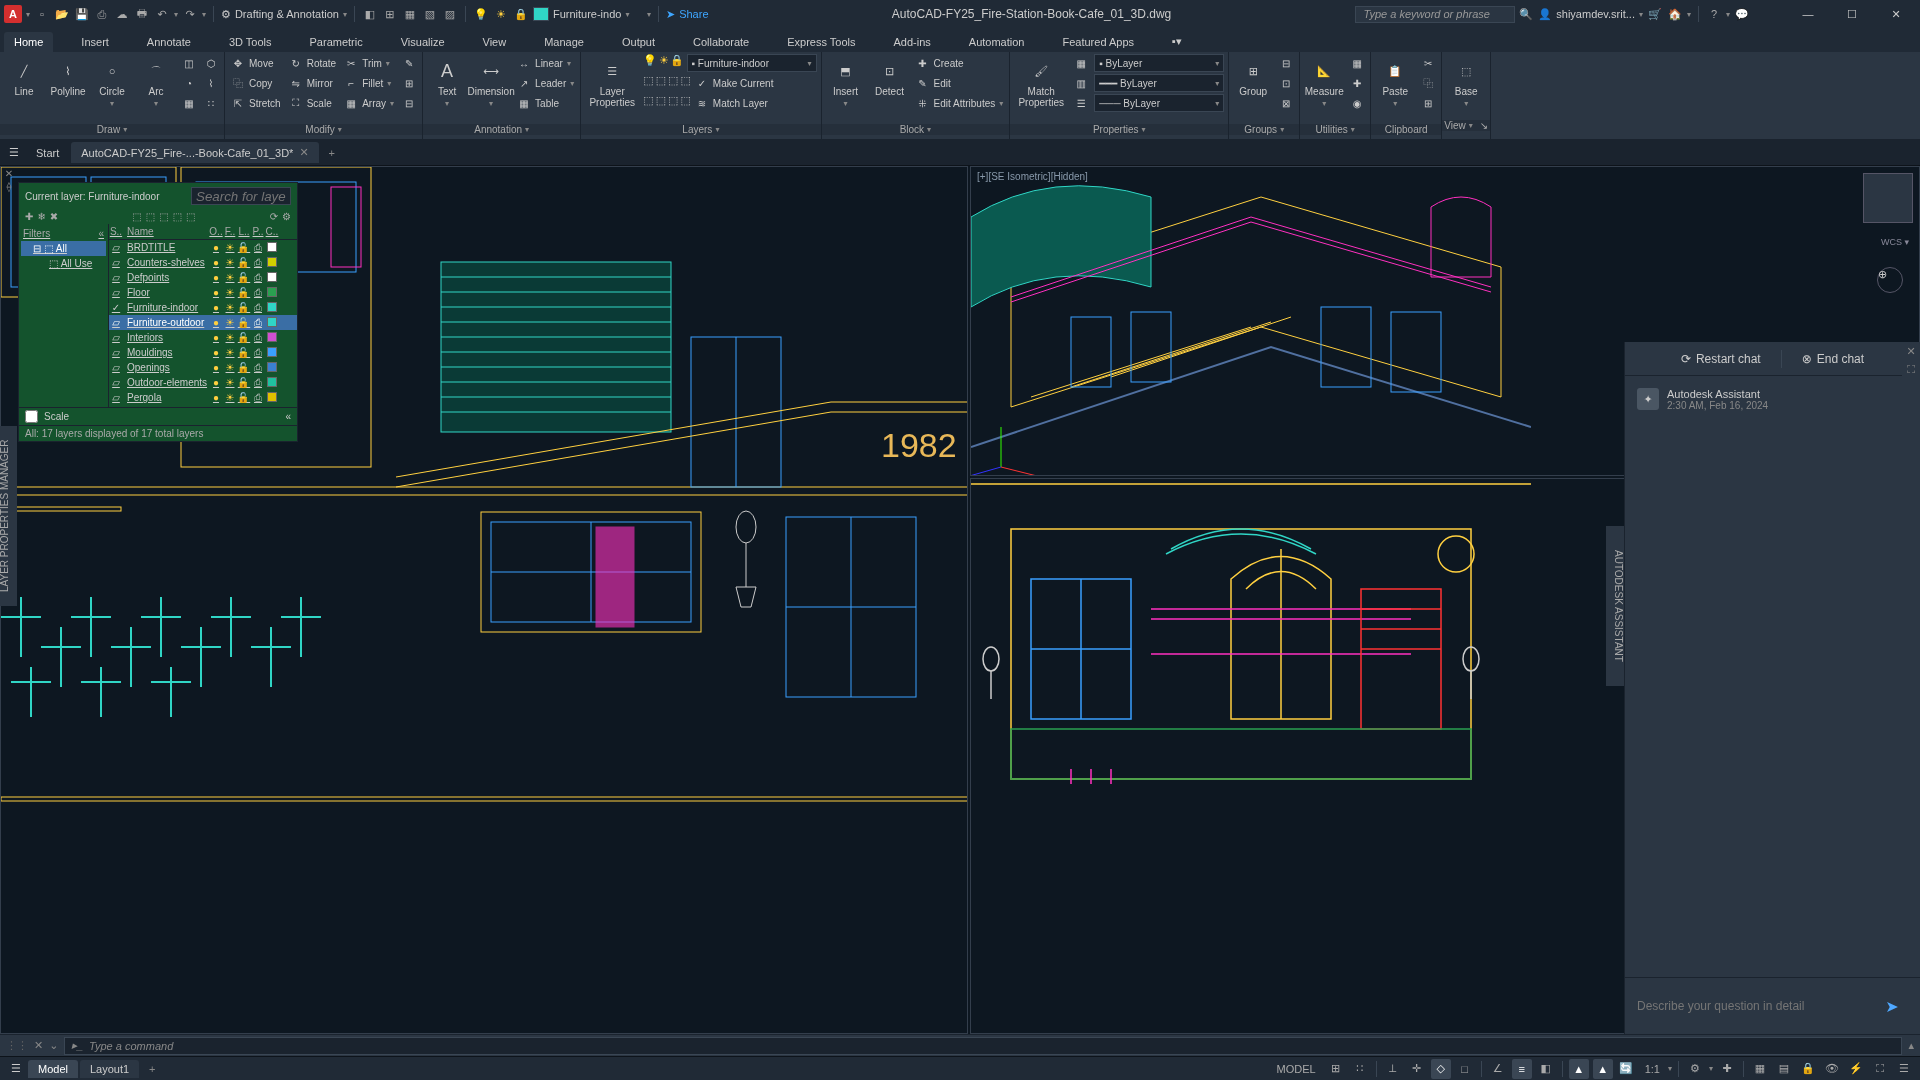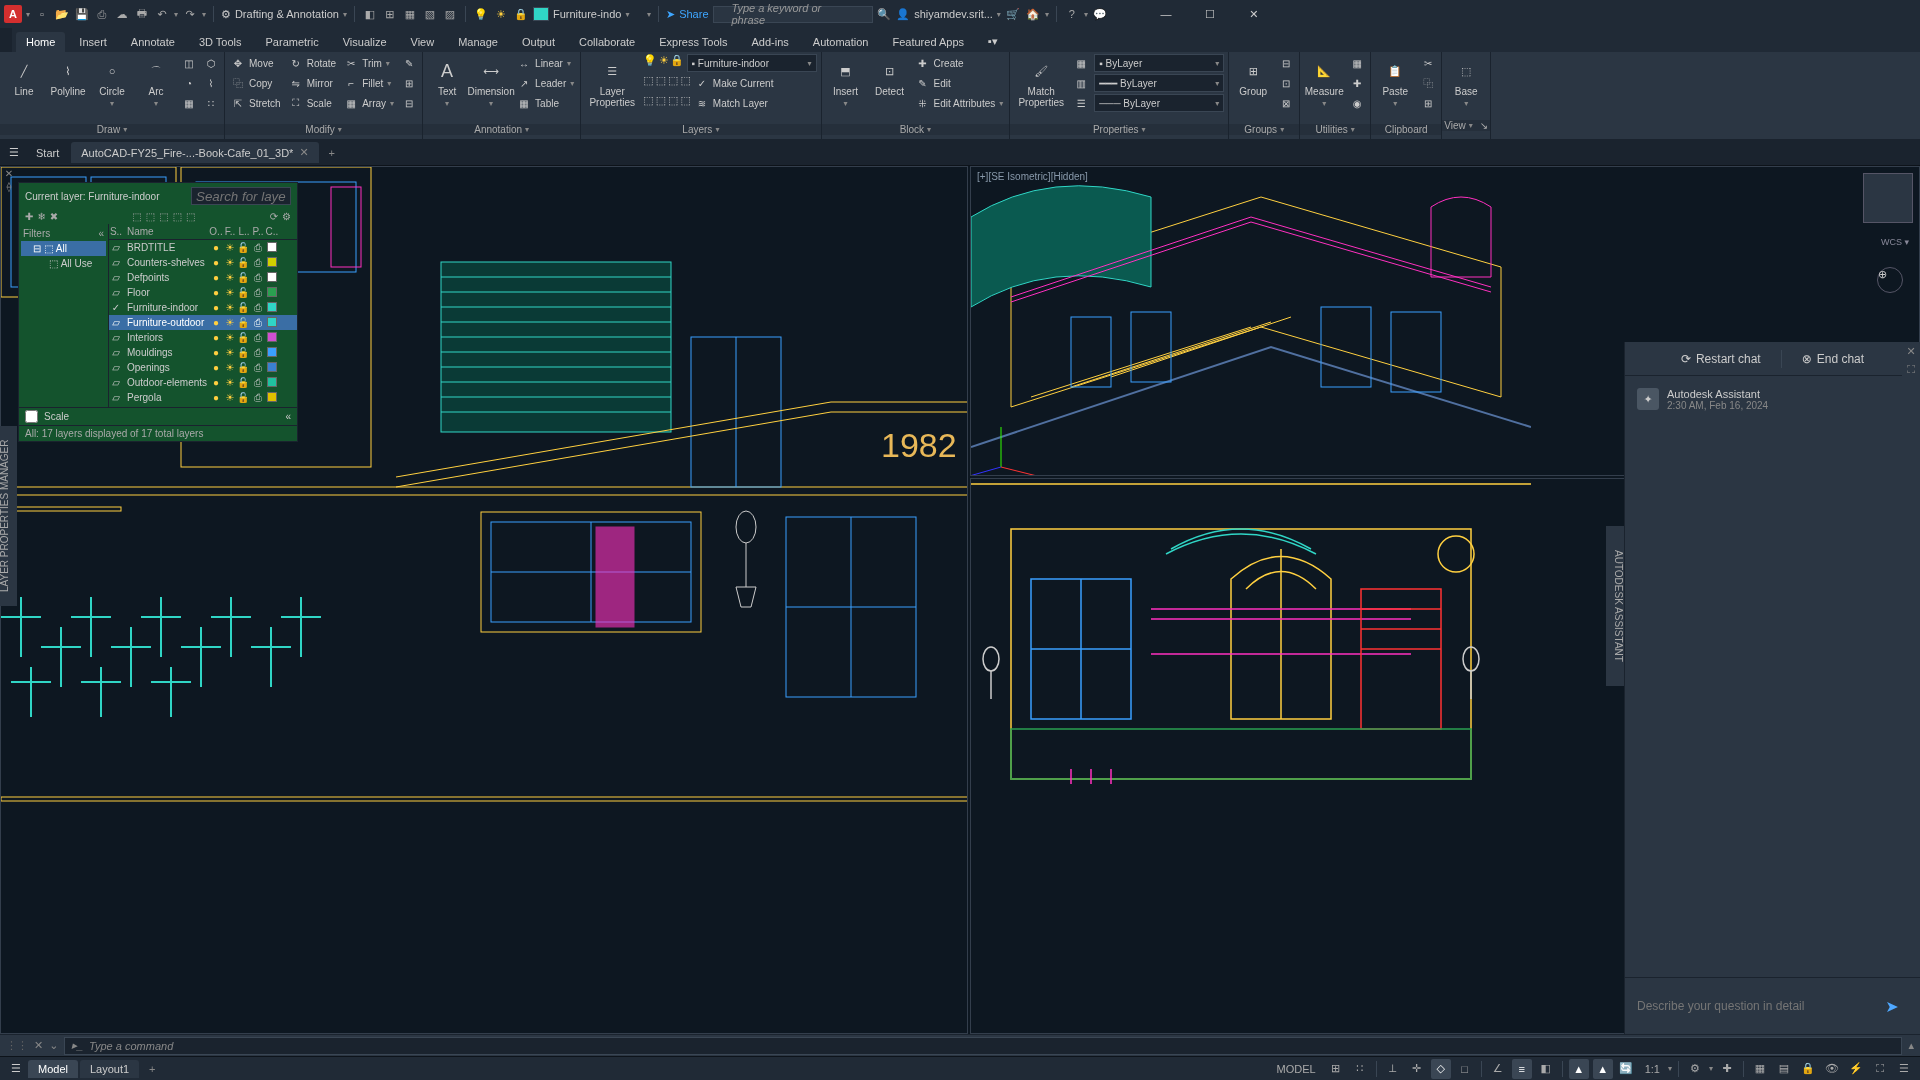--- a/index.html
+++ b/index.html
@@ -4,24 +4,24 @@
 <style>
 * { margin:0; padding:0; box-sizing:border-box; font-family:"Segoe UI",Arial,sans-serif; }
 body { background:#1a232e; color:#ccc; width:1920px; height:1080px; overflow:hidden; font-size:11px; }
 .titlebar { height:28px; background:#202a36; display:flex; align-items:center; padding:0 4px; gap:4px; }
 .titlebar .logo { width:18px; height:18px; background:#d32f2f; border-radius:2px; display:flex; align-items:center; justify-content:center; color:#fff; font-weight:bold; font-size:11px;}
 .titlebar .qat-icon { width:16px; height:16px; display:flex; align-items:center; justify-content:center; color:#aaa; cursor:pointer; }
 .titlebar .sep { width:1px; height:16px; background:#3a4654; margin:0 3px; }
 .titlebar .workspace { display:flex; align-items:center; gap:4px; color:#ccc; }
 .titlebar .share { display:flex; align-items:center; gap:4px; color:#3ea6ff; }
 .titlebar .filename { flex:1; text-align:center; color:#ccc; font-size:12px; }
-.titlebar .search-box { width:160px; height:17px; background:#2a3542; border:1px solid #3a4654; padding:0 18px; color:#999; font-style:italic; display:flex; align-items:center; }
+.titlebar .search-box { width:160px; height:17px; background:#2a3542; border:1px solid #3a4654; padding:0 8px; color:#999; font-style:italic; display:flex; align-items:center; }
 .titlebar .user { display:flex; align-items:center; gap:4px; color:#ccc; }
 .titlebar .win-btn { width:40px; height:28px; display:flex; align-items:center; justify-content:center; color:#ccc; cursor:pointer; }
-.ribbon-tabs { height:24px; background:#202a36; display:flex; align-items:flex-end; padding:0 4px; gap:4px;margin-left:12px; }
+.ribbon-tabs { height:24px; background:#202a36; display:flex; align-items:flex-end; padding:0 4px; gap:18px; }
 .ribbon-tab { padding:4px 10px; color:#ccc; cursor:pointer; border-radius:3px 3px 0 0;}
 .ribbon-tab.active { background:#2b3643; color:#fff; }
 .ribbon { height:88px; background:#2b3643; display:flex; border-bottom:1px solid #1a232e; }
 .panel { border-right:1px solid #1a232e; display:flex; flex-direction:column; padding:2px 4px 0; }
 .panel-body { flex:1; display:flex; gap:4px; align-items:flex-start; }
 .panel-title { height:18px; text-align:center; color:#aaa; font-size:10px; display:flex; align-items:center; justify-content:center; gap:3px; background:#252f3b; margin:12px -4px; }
 .big-btn { width:40px; display:flex; flex-direction:column; align-items:center; gap:2px; color:#ccc; cursor:pointer; padding-top:4px;}
 .big-btn .ic { width:26px; height:26px; display:flex; align-items:center; justify-content:center; }
 .big-btn .lbl { font-size:10px; text-align:center; line-height:11px; }
 .col { display:flex; flex-direction:column; gap:2px; }
@@ -38,21 +38,21 @@
 .workarea { position:relative; height:calc(1080px - 28px - 24px - 88px - 26px - 22px - 24px); display:flex; }
 .canvas-area { flex:1; position:relative; background:#0d1721; }
 .viewport { position:absolute; border:1px solid #333e4c; background:#0d1721; overflow:hidden;}
 .vp-label { position:absolute; top:4px; left:6px; color:#8899aa; font-size:10px; z-index:5; }
 .layer-panel { position:absolute; left:0; top:16px; width:280px; height:260px; background:#14532d; border:1px solid #1a232e; z-index:20; display:flex; flex-direction:column; font-size:10px;}
 .lp-header { padding:4px 6px; color:#ccc; display:flex; justify-content:space-between; align-items:center; }
 .lp-search { width:100px; height:18px; background:#1a232e; border:1px solid #3a4654; color:#888; font-style:italic; padding:0 4px;}
 .lp-toolbar { display:flex; padding:2px 6px; gap:6px; justify-content:space-between; }
 .lp-toolbar .grp { display:flex; gap:4px;}
 .lp-toolbar .ic-s { cursor:pointer; color:#aaa;}
-.lp-body { flex:1; display:flex; overflow:hidden; }
+.lp-body { flex:1; display:flex; overflow:hidden;text-decoration:underline; }
 .lp-tree { width:90px; border-right:1px solid #1a232e; padding:2px; }
 .lp-tree-hdr { display:flex; justify-content:space-between; padding:2px; color:#aaa;}
 .lp-tree-item { padding:2px 4px 2px 12px; color:#ccc; cursor:pointer;}
 .lp-tree-item.sel { background:#3a6ea5; color:#fff;}
 .lp-list { flex:1; overflow-y:auto; }
 .lp-cols { display:flex; color:#aaa; padding:2px 0; border-bottom:1px solid #1a232e;}
 .lp-cols span, .lp-row .cell { width:14px; text-align:center; }
 .lp-cols .namecol, .lp-row .namecell { width:86px; text-align:left; padding-left:4px;}
 .lp-row { display:flex; align-items:center; height:15px; color:#ccc; cursor:pointer;}
 .lp-row.sel { background:#3a6ea5; color:#fff; }
@@ -127,20 +127,21 @@
   <div class="workspace" style="min-width:90px">
     <span>Furniture-indo</span>
     <span class="fly">▾</span>
   </div>
   <span class="fly">▾</span>
   <div class="sep"></div>
   <div class="share">
     <span>➤</span>
     <span>Share</span>
   </div>
+  <div class="filename">AutoCAD-FY25_Fire-Station-Book-Cafe_01_3D.dwg</div>
   <div class="search-box">
       <span>Type a keyword or phrase</span>
     </div>
   <div class="qat-icon">🔍</div>
   <div class="user">
     <span>👤</span>
     <span>shiyamdev.srit...</span>
     <span class="fly">▾</span>
   </div>
   <div class="qat-icon">🛒</div>

